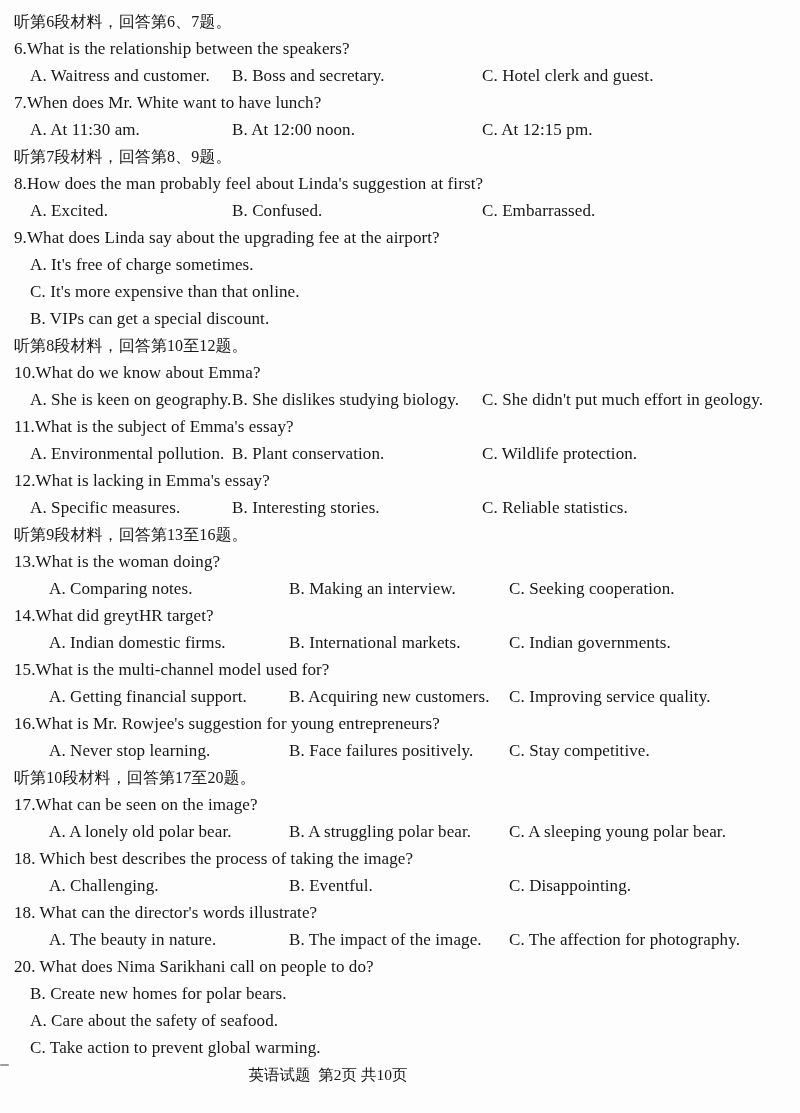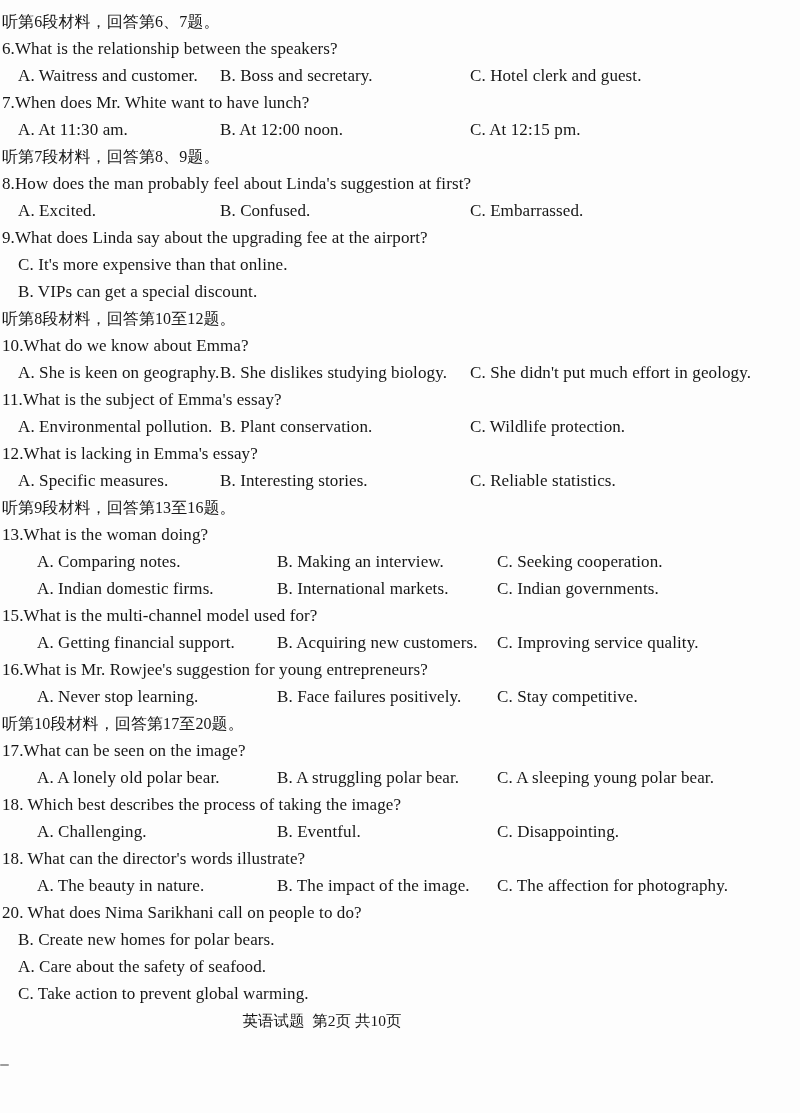--- a/index.html
+++ b/index.html
@@ -7,21 +7,21 @@
     width:800px;height:1113px;
     background:#fdfdfd;
     color:#161616;
     font-family:"Liberation Serif","DejaVu Serif",serif;
     overflow:hidden;
   }
   .page{
     position:relative;
     box-sizing:border-box;
     width:648px;height:1113px;
-    padding:8px 6px 0 2px;
+    padding:8px 6px 0 14px;
   }
   .line{
     height:27px;
     line-height:27px;
     white-space:nowrap;
     font-size:17px;
     letter-spacing:0.1px;
   }
   .sec-header{font-size:16px;}
   .optrow{display:flex;padding-left:16px;}
@@ -66,20 +66,21 @@
   </div>
 
   <div class="line sec-header">听第7段材料，回答第8、9题。</div>
   <div class="line q">8.How does the man probably feel about Linda's suggestion at first?</div>
   <div class="line optrow v1">
     <span class="o1">A. Excited.</span>
     <span class="o2">B. Confused.</span>
     <span class="o3">C. Embarrassed.</span>
   </div>
   <div class="line q">9.What does Linda say about the upgrading fee at the airport?</div>
+  <div class="line stacked">A. It's free of charge sometimes.</div>
   <div class="line stacked">C. It's more expensive than that online.</div>
   <div class="line stacked">B. VIPs can get a special discount.</div>
 
   <div class="line sec-header">听第8段材料，回答第10至12题。</div>
   <div class="line q">10.What do we know about Emma?</div>
   <div class="line optrow v1">
     <span class="o1">A. She is keen on geography.</span>
     <span class="o2">B. She dislikes studying biology.</span>
     <span class="o3">C. She didn't put much effort in geology.</span>
   </div>
@@ -96,20 +97,21 @@
     <span class="o3">C. Reliable statistics.</span>
   </div>
 
   <div class="line sec-header">听第9段材料，回答第13至16题。</div>
   <div class="line q">13.What is the woman doing?</div>
   <div class="line optrow v2">
     <span class="o1">A. Comparing notes.</span>
     <span class="o2">B. Making an interview.</span>
     <span class="o3">C. Seeking cooperation.</span>
   </div>
+  <div class="line q">14.What did greytHR target?</div>
   <div class="line optrow v2">
     <span class="o1">A. Indian domestic firms.</span>
     <span class="o2">B. International markets.</span>
     <span class="o3">C. Indian governments.</span>
   </div>
   <div class="line q">15.What is the multi-channel model used for?</div>
   <div class="line optrow v2">
     <span class="o1">A. Getting financial support.</span>
     <span class="o2">B. Acquiring new customers.</span>
     <span class="o3">C. Improving service quality.</span>

